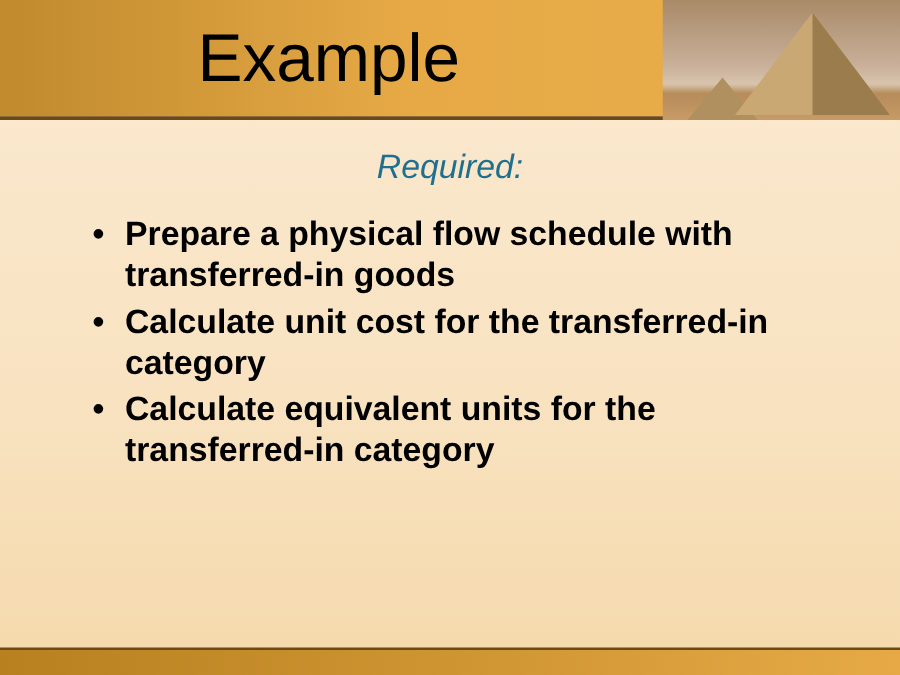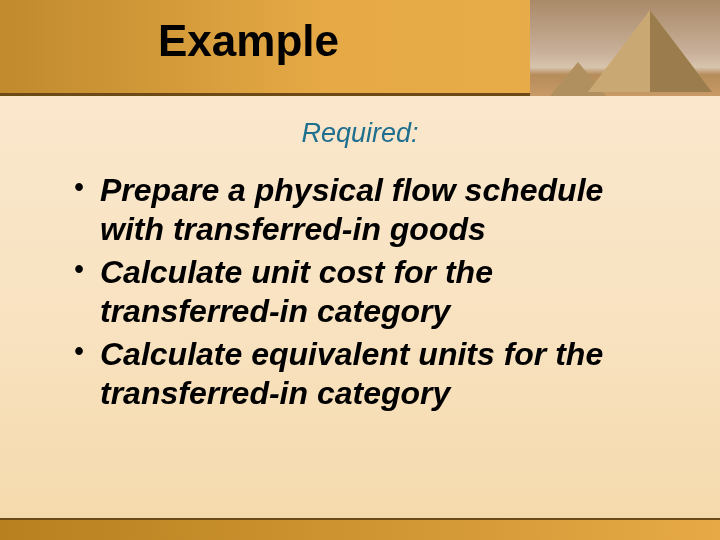--- a/index.html
+++ b/index.html
@@ -11,22 +11,22 @@
   }
   .title-bar {
     position: relative;
     height: 96px;
     background: linear-gradient(to right, #c08a2d 0%, #e6a946 45%, #e8ad4b 100%);
     border-bottom: 3px solid #6b4a18;
   }
   .title-text {
     position: absolute;
     left: 158px; top: 16px;
-    font-size: 44px;
-    font-weight: bold;
+    font-size: 54px;
+    font-weight: normal;
     color: #000;
   }
   .pyramid-box {
     position: absolute;
     right: 0; top: 0;
     width: 190px; height: 96px;
     overflow: hidden;
   }
   .sky {
     position: absolute; inset: 0;
@@ -64,26 +64,25 @@
     font-style: italic;
     color: #1f6f8f;
   }
   .content {
     margin: 22px 60px 0 68px;
   }
   ul { list-style: none; }
   li {
     position: relative;
     padding-left: 32px;
-    font-size: 32px;
+    font-size: 27px;
     line-height: 1.22;
     font-weight: bold;
     color: #000;
     margin-bottom: 4px;
-    font-style: italic;
   }
   li::before {
     content: "•";
     position: absolute;
     left: 6px; top: 0;
     font-size: 27px;
   }
   .foot-bar {
     position: absolute;
     left: 0; right: 0; bottom: 0;

